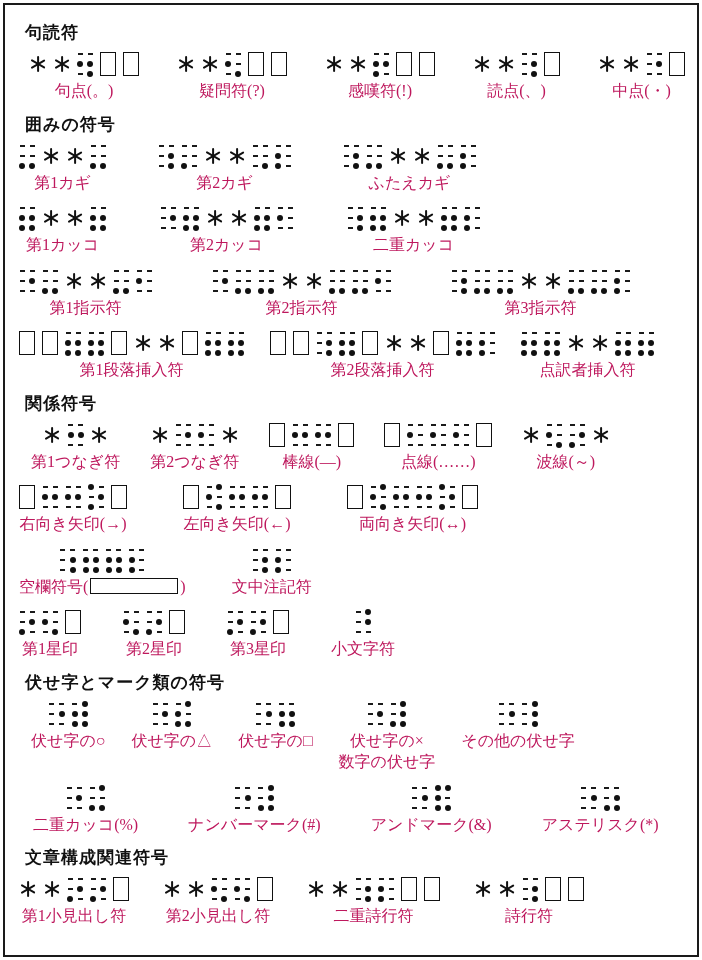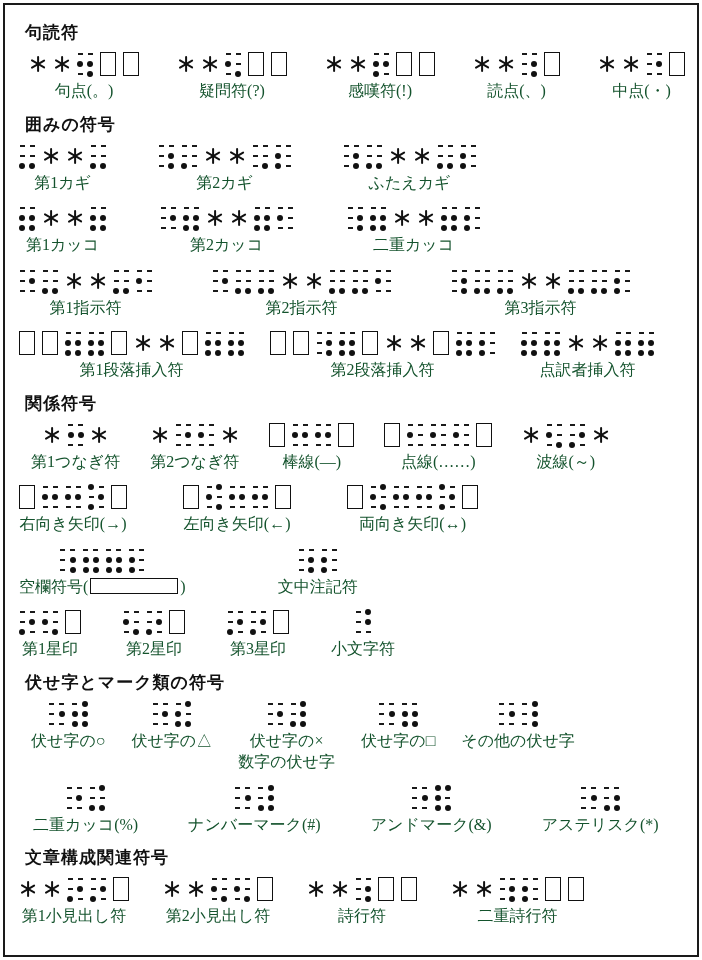--- a/index.html
+++ b/index.html
@@ -17,33 +17,33 @@
         column-gap:4px;row-gap:4px;}
   .dot{width:6px;height:6px;border-radius:50%;background:#111;}
   .dash{width:5px;height:2px;background:#1a1a1a;align-self:center;justify-self:center;}
   .sqr{width:16px;height:24px;border:1.8px solid #111;box-sizing:border-box;background:#fff;}
   .star{position:relative;width:17px;height:17px;flex:0 0 auto;}
   .star i{position:absolute;left:50%;top:50%;width:16px;height:2.2px;background:#111;
           border-radius:1px;}
   .star i:nth-child(1){transform:translate(-50%,-50%) rotate(90deg);}
   .star i:nth-child(2){transform:translate(-50%,-50%) rotate(30deg);}
   .star i:nth-child(3){transform:translate(-50%,-50%) rotate(150deg);}
-  .label{font-size:16px;color:#14532d;margin-top:2px;white-space:nowrap;
+  .label{font-size:16px;color:#be185d;margin-top:2px;white-space:nowrap;
          text-align:center;line-height:1.22;}
   .blank-rect{display:inline-block;width:86px;height:14px;border:1.6px solid #111;
               vertical-align:-2px;margin:0 2px;}
   
   .sec-0 .chart-row{column-gap:38px;padding-left:10px;}
   .sec-1 .row-0{column-gap:52px;}
   .sec-1 .row-1{column-gap:54px;}
   .sec-1 .row-2{column-gap:60px;}
   .sec-1 .row-3{column-gap:26px;}
   .sec-2 .row-0{column-gap:30px;padding-left:12px;}
   .sec-2 .row-1{column-gap:56px;}
-  .sec-2 .row-2{column-gap:92px;}
+  .sec-2 .row-2{column-gap:92px;gap:46px;}
   .sec-2 .row-3{column-gap:40px;gap:42px;}
   .sec-3 .row-0{column-gap:26px;padding-left:12px;}
   .sec-3 .row-1{column-gap:50px;padding-left:14px;}
   .sec-4 .row-0{column-gap:34px;}
 </style>
 </head>
 <body>
 
 <div id="chart">
     <section class="sec sec-0">
@@ -1195,50 +1195,50 @@
             <div class="cell">
               <span class="dash"></span>
               <span class="dash"></span>
               <span class="dash"></span>
               <span class="dot"></span>
               <span class="dash"></span>
               <span class="dash"></span>
             </div>
             <div class="cell">
               <span class="dash"></span>
+              <span class="dash"></span>
+              <span class="dot"></span>
+              <span class="dot"></span>
+              <span class="dot"></span>
+              <span class="dot"></span>
+            </div>
+          </div>
+          <div class="label">伏せ字の□</div>
+        </div>
+        <div class="entry">
+          <div class="braille">
+            <div class="cell">
+              <span class="dash"></span>
+              <span class="dash"></span>
+              <span class="dash"></span>
+              <span class="dot"></span>
+              <span class="dash"></span>
+              <span class="dash"></span>
+            </div>
+            <div class="cell">
+              <span class="dash"></span>
               <span class="dot"></span>
               <span class="dash"></span>
               <span class="dot"></span>
               <span class="dot"></span>
               <span class="dot"></span>
             </div>
           </div>
           <div class="label">伏せ字の×</div>
           <div class="label">数字の伏せ字</div>
-        </div>
-        <div class="entry">
-          <div class="braille">
-            <div class="cell">
-              <span class="dash"></span>
-              <span class="dash"></span>
-              <span class="dash"></span>
-              <span class="dot"></span>
-              <span class="dash"></span>
-              <span class="dash"></span>
-            </div>
-            <div class="cell">
-              <span class="dash"></span>
-              <span class="dash"></span>
-              <span class="dot"></span>
-              <span class="dot"></span>
-              <span class="dot"></span>
-              <span class="dot"></span>
-            </div>
-          </div>
-          <div class="label">伏せ字の□</div>
         </div>
         <div class="entry">
           <div class="braille">
             <div class="cell">
               <span class="dash"></span>
               <span class="dash"></span>
               <span class="dash"></span>
               <span class="dot"></span>
               <span class="dash"></span>
               <span class="dash"></span>
@@ -1422,53 +1422,53 @@
               <i></i>
             </div>
             <div class="cell">
               <span class="dash"></span>
               <span class="dash"></span>
               <span class="dash"></span>
               <span class="dot"></span>
               <span class="dash"></span>
               <span class="dot"></span>
             </div>
+            <div class="cell">
+              <span class="dash"></span>
+              <span class="dash"></span>
+              <span class="dot"></span>
+              <span class="dash"></span>
+              <span class="dot"></span>
+              <span class="dash"></span>
+            </div>
+            <span class="sqr"></span>
+            <span class="sqr"></span>
+          </div>
+          <div class="label">二重詩行符</div>
+        </div>
+        <div class="entry">
+          <div class="braille">
+            <div class="star">
+              <i></i>
+              <i></i>
+              <i></i>
+            </div>
+            <div class="star">
+              <i></i>
+              <i></i>
+              <i></i>
+            </div>
+            <div class="cell">
+              <span class="dash"></span>
+              <span class="dash"></span>
+              <span class="dash"></span>
+              <span class="dot"></span>
+              <span class="dash"></span>
+              <span class="dot"></span>
+            </div>
             <span class="sqr"></span>
             <span class="sqr"></span>
           </div>
           <div class="label">詩行符</div>
-        </div>
-        <div class="entry">
-          <div class="braille">
-            <div class="star">
-              <i></i>
-              <i></i>
-              <i></i>
-            </div>
-            <div class="star">
-              <i></i>
-              <i></i>
-              <i></i>
-            </div>
-            <div class="cell">
-              <span class="dash"></span>
-              <span class="dash"></span>
-              <span class="dash"></span>
-              <span class="dot"></span>
-              <span class="dash"></span>
-              <span class="dot"></span>
-            </div>
-            <div class="cell">
-              <span class="dash"></span>
-              <span class="dash"></span>
-              <span class="dot"></span>
-              <span class="dash"></span>
-              <span class="dot"></span>
-              <span class="dash"></span>
-            </div>
-            <span class="sqr"></span>
-            <span class="sqr"></span>
-          </div>
-          <div class="label">二重詩行符</div>
         </div>
       </div>
     </section>
   </div>
 
 </body></html>

